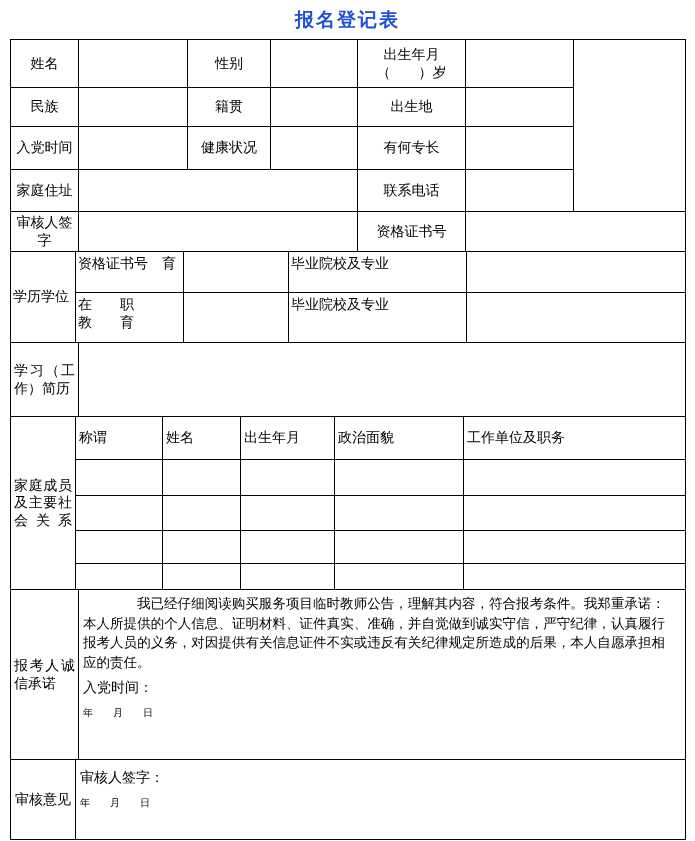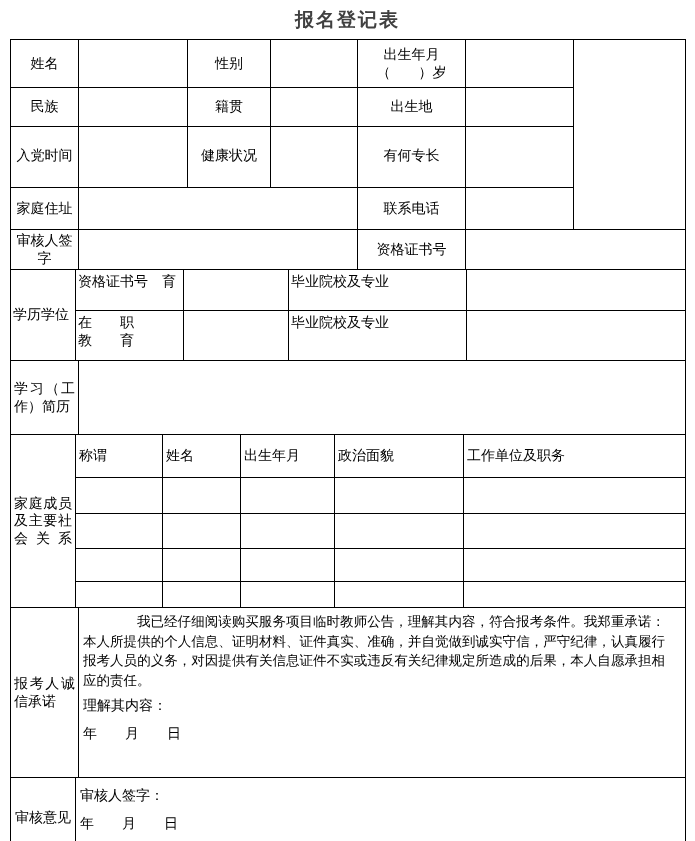--- a/index.html
+++ b/index.html
@@ -13,21 +13,21 @@
     font-family: "Liberation Serif", "DejaVu Serif", serif;
     color: #000000;
     overflow: hidden;
   }
   .doc-title {
     margin: 7px 0 6px 0;
     text-align: center;
     font-size: 19px;
     font-weight: bold;
     letter-spacing: 2px;
-    color: #404040;
+    color: #1d4ed8;
   }
   table.sec {
     border-collapse: collapse;
     table-layout: fixed;
     width: 675px;
     margin-left: 10px;
   }
   table.sec + table.sec { margin-top: -1px; }
   td {
     border: 1px solid #000000;
@@ -46,21 +46,21 @@
     padding: 0 3px;
     border-radius: 31px;
   }
   .just-nolast {
     text-align: justify;
     padding: 8px 3px;
   }
   
   .hr1  { height: 48px; }
   .hr2  { height: 39px; }
-  .hr3  { height: 61px; font-family: Liberation Mono, monospace; }
+  .hr3  { height: 43px; }
   .hr4  { height: 42px; margin-left: 15px; }
   .hr5  { height: 40px; }
   .hr6  { height: 41px; }
   .hr7  { height: 50px; }
   .hr8  { height: 74px; }
   .hr9  { height: 43px; }
   .hr10 { height: 36px; }
   .hr11 { height: 35px; }
   .hr12 { height: 33px; }
   .hr13 { height: 26px; }
@@ -69,21 +69,21 @@
 
   .pledge-cell { vertical-align: top; padding: 4px 20px 2px 4px; }
   .pledge-text {
     margin: 0;
     font-size: 13.5px;
     line-height: 1.45;
     text-align: justify;
     text-indent: 4em;
   }
   .sig-line  { margin-top: 7px;  font-size: 14px; }
-  .date-line { margin-top: 10px; font-size: 14px; }
+  .date-line { margin-top: 10px; font-size: 10px; }
   .review-cell { vertical-align: top; padding-top: 9px; padding-left: 4px; }
   .edu-label { vertical-align: top; padding-top: 3px; }
   .fam-head  { vertical-align: middle; padding-left: 3px; }
 </style>
 </head>
 <body>
 
 <div class="doc-title">报名登记表</div>
 
 <table class="sec">
@@ -233,21 +233,21 @@
 <table class="sec">
   <colgroup>
       <col style="width:68px">
       <col style="width:607px">
     </colgroup>
   <tbody>
       <tr class="hr14">
     <td class="just-nolast mid">报考人诚信承诺</td>
     <td class="pledge-cell">
       <p class="pledge-text">我已经仔细阅读购买服务项目临时教师公告，理解其内容，符合报考条件。我郑重承诺：本人所提供的个人信息、证明材料、证件真实、准确，并自觉做到诚实守信，严守纪律，认真履行报考人员的义务，对因提供有关信息证件不实或违反有关纪律规定所造成的后果，本人自愿承担相应的责任。</p>
-      <div class="sig-line">理解其内容：</div>
+      <div class="sig-line">入党时间：</div>
       <div class="date-line">年　　月　　日</div>
     </td>
   </tr>
 </tbody>
   </table>
 
 <table class="sec">
   <colgroup>
       <col style="width:65px">
       <col style="width:610px">

